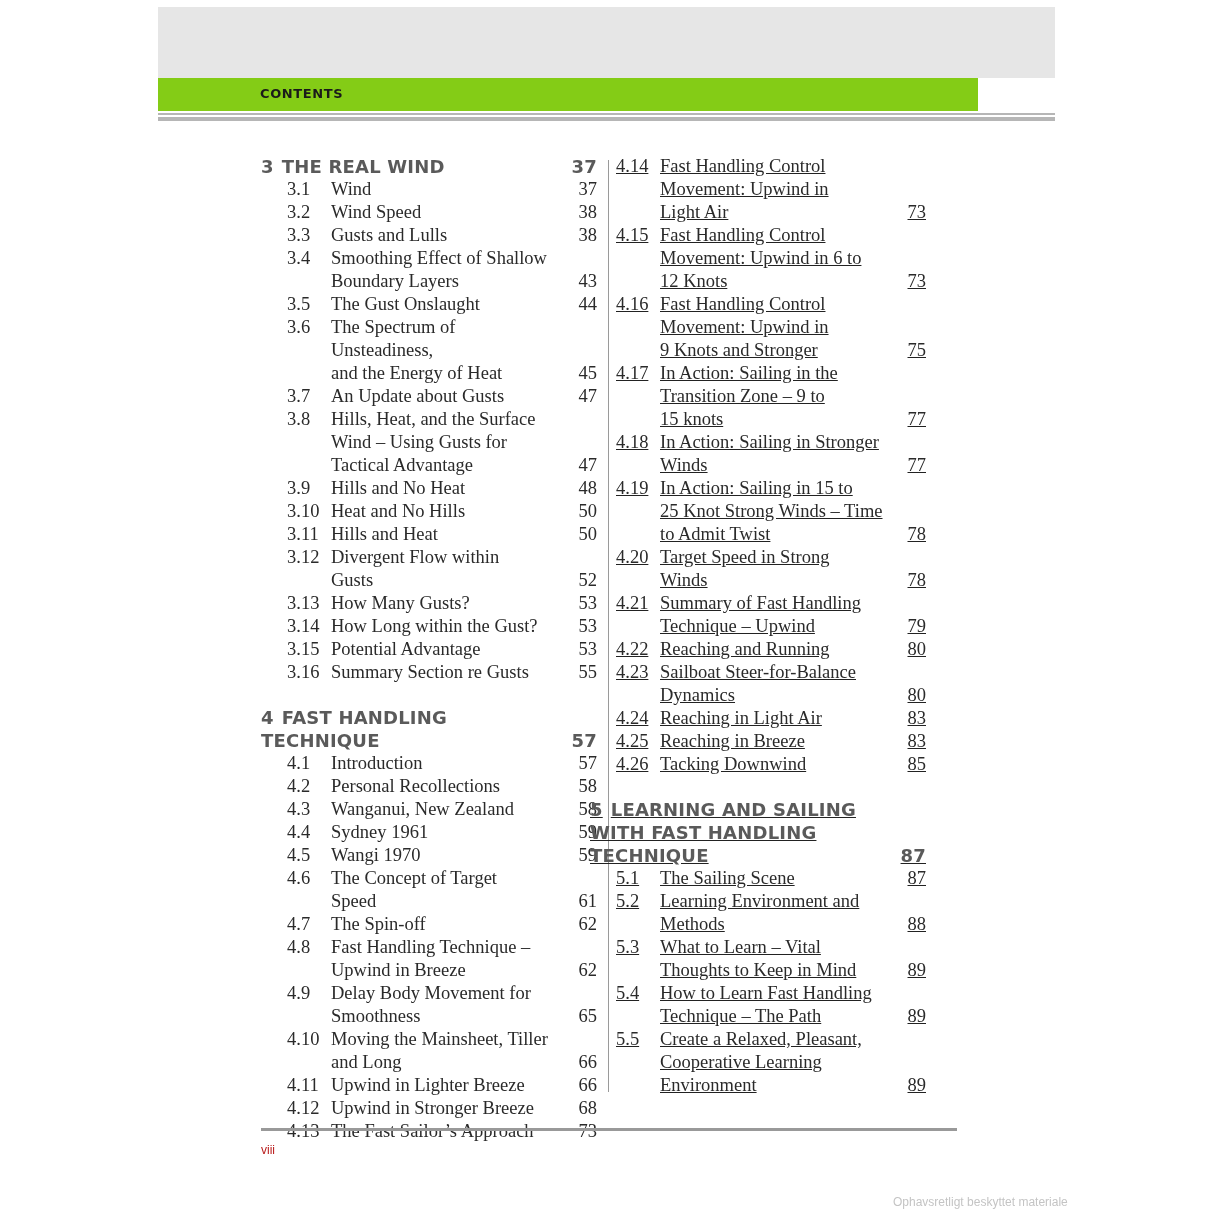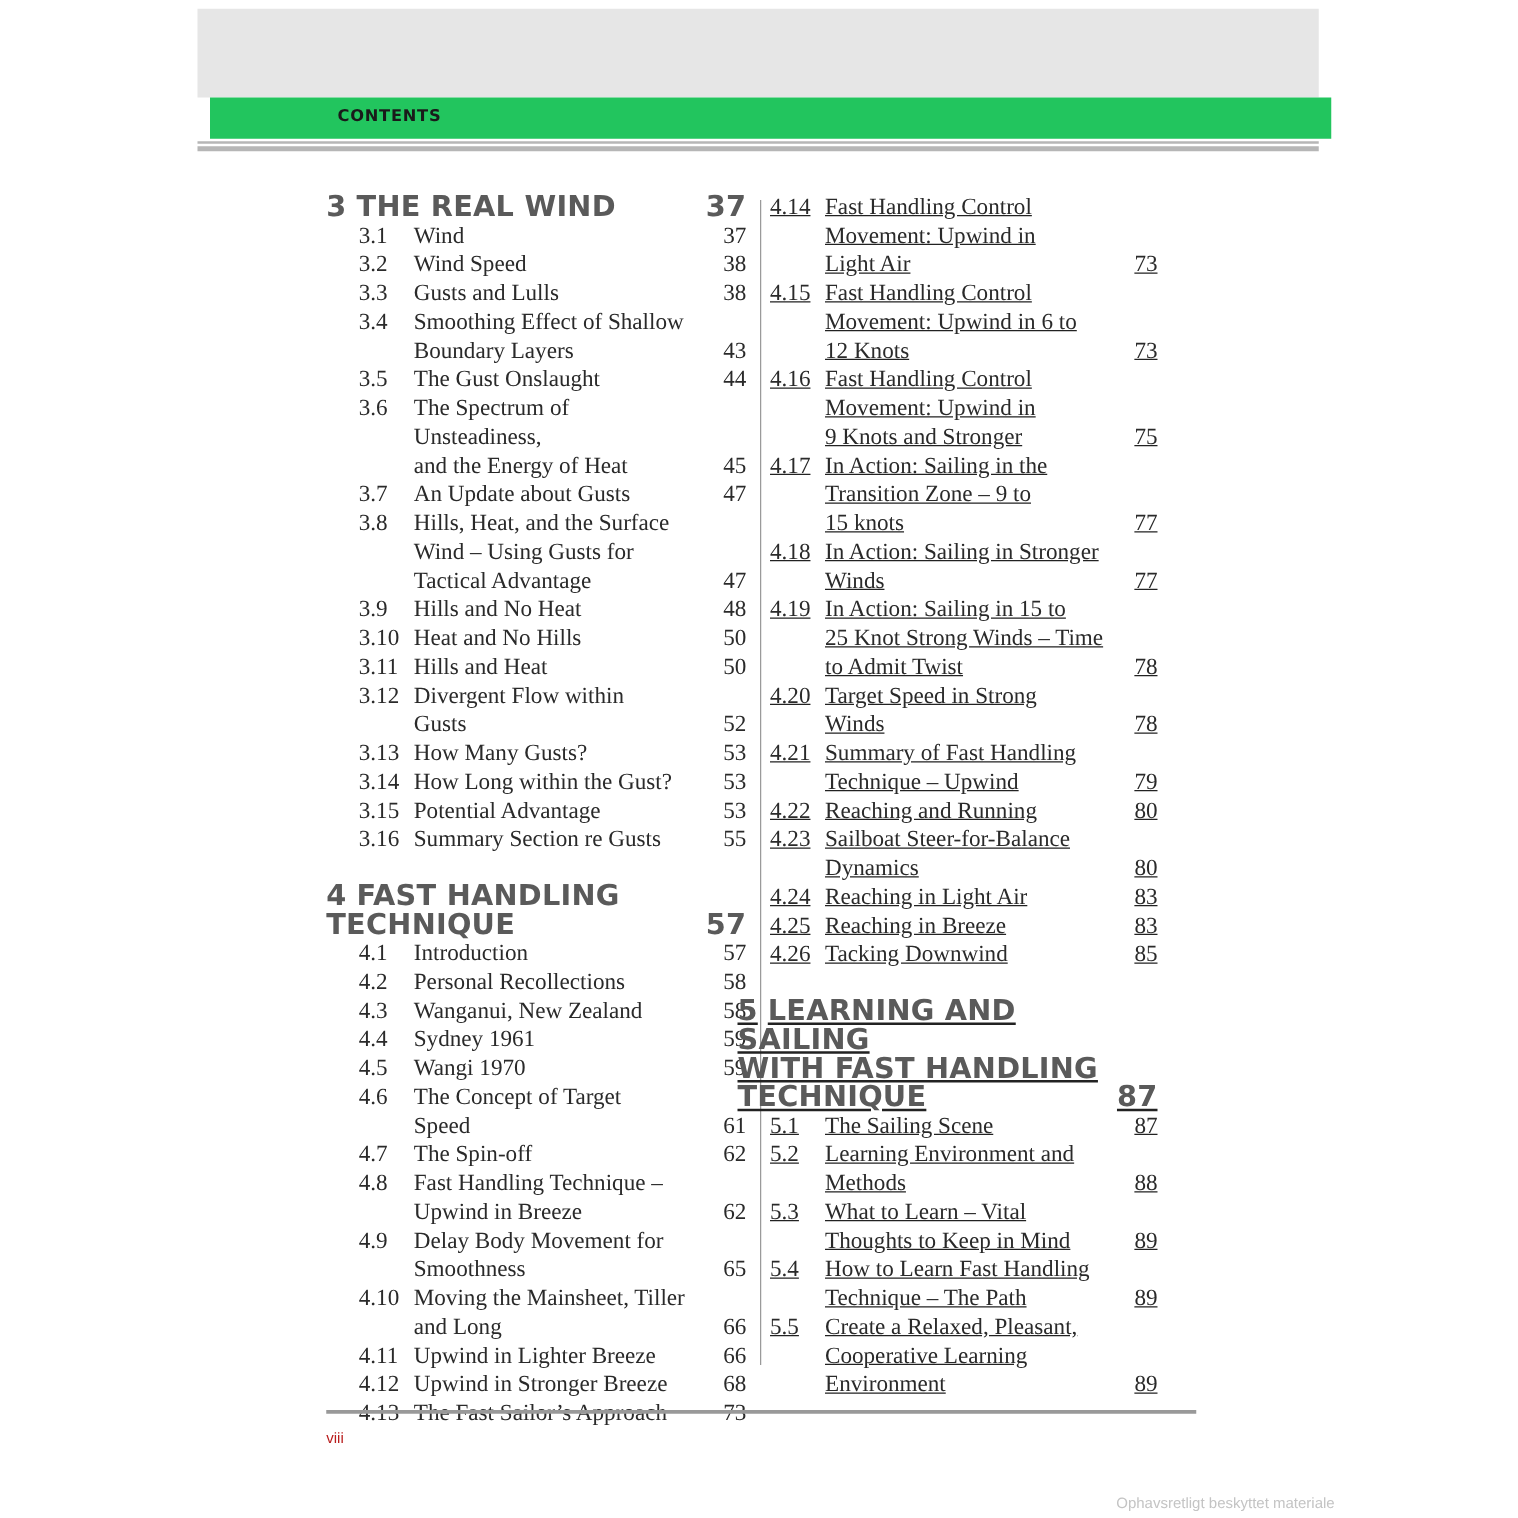--- a/index.html
+++ b/index.html
@@ -7,22 +7,22 @@
     width: 1214px; height: 1214px; background: #ffffff; position: relative;
     overflow: hidden;
     font-family: "Liberation Serif", "DejaVu Serif", serif;
     color: #222;
   }
   .page-top {
     position: absolute; left: 158px; top: 7px; width: 897px; height: 71px;
     background: #e6e6e6;
   }
   .header-band {
-    position: absolute; left: 168px; top: 78px; width: 897px; height: 33px;
-    background: #22c55e;
+    position: absolute; left: 158px; top: 78px; width: 820px; height: 33px;
+    background: #84cc16;
   }
   .header-band .title {
     position: absolute; left: 102px; top: 8px;
     font-family: "DejaVu Sans", "Liberation Sans", sans-serif;
     font-weight: bold; font-size: 13px; letter-spacing: 0.6px; color: #1a1a1a;
   }
   .stripe {
     position: absolute; left: 158px; width: 897px; background: #b6b6b6;
   }
   .s1 { top: 113px; height: 2px; }
@@ -33,21 +33,21 @@
   }
   .col-left { left: 261px; width: 336px; }
   .col-right { left: 590px; width: 336px; text-decoration: underline; }
   .divider {
     position: absolute; left: 608px; top: 160px; width: 1px; height: 932px; background: #9a9a9a;
   }
 
   .chapter {
     display: flex; justify-content: space-between; align-items: flex-end;
     font-family: "DejaVu Sans", "Liberation Sans", sans-serif;
-    font-weight: bold; color: #5a5a5a; font-size: 23px; line-height: 23px;
+    font-weight: bold; color: #5a5a5a; font-size: 18px; line-height: 23px;
     letter-spacing: 0.2px;
   }
   .chapter .ctitle { flex: 1; }
   .chapter .cpage { text-align: right; white-space: nowrap; padding-left: 6px; }
   .chapter .cnum { margin-right: 8px; }
   .gap { height: 22px; }
 
   .entry {
     display: flex; align-items: flex-end;
     font-size: 18.5px; line-height: 23px; color: #2a2a2a;

